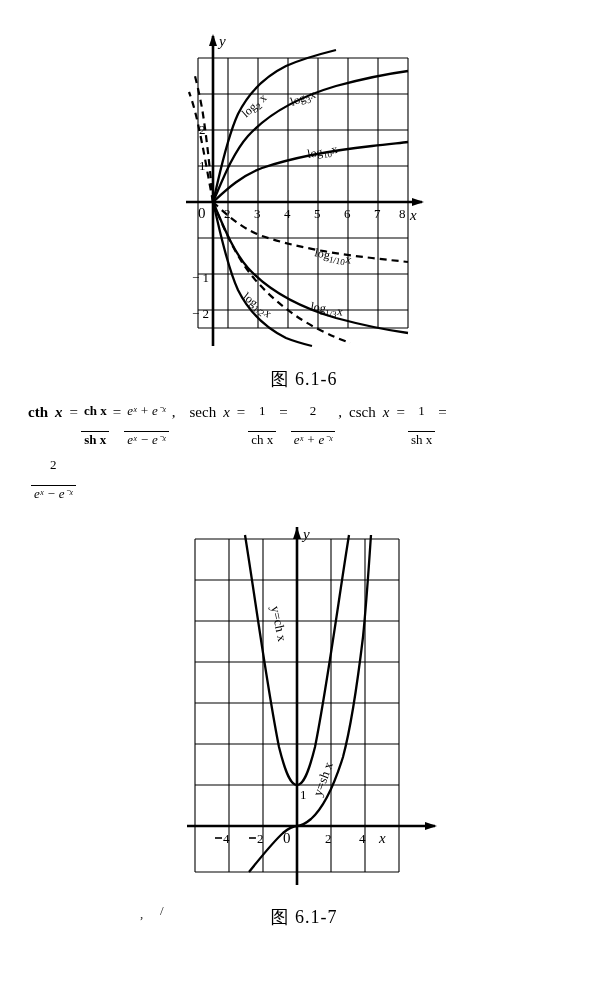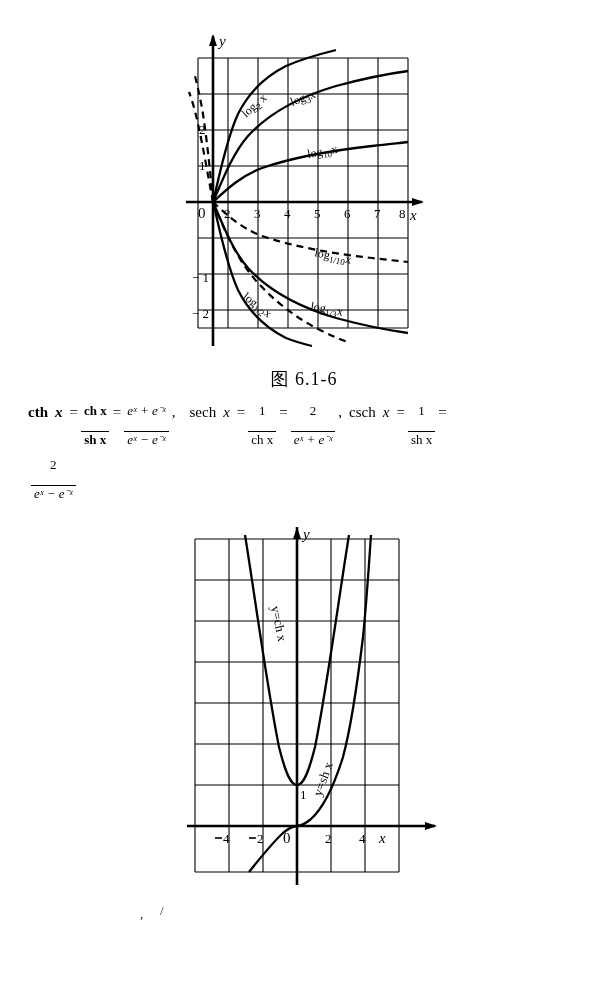--- a/index.html
+++ b/index.html
@@ -321,18 +321,19 @@
         <line x1="66" y1="311" x2="73" y2="311"></line>
       </g>
 
       <g font-family="Liberation Serif, serif" font-size="13" fill="#000">
         <text transform="translate(88,80) rotate(78)">y=ch x</text>
         <text transform="translate(138,270) rotate(-70)">y=sh x</text>
       </g>
     </svg>
   </div>
 
+  <div class="fig-caption" id="cap2">图    6.1-7</div>
 
   <span class="stray" style="left:140px; top:906px;">,</span>
   <span class="stray" style="left:160px; top:903px;">/</span>
 
   <div id="pagenum">• 141 •</div>
 </div>
 
 </body></html>

